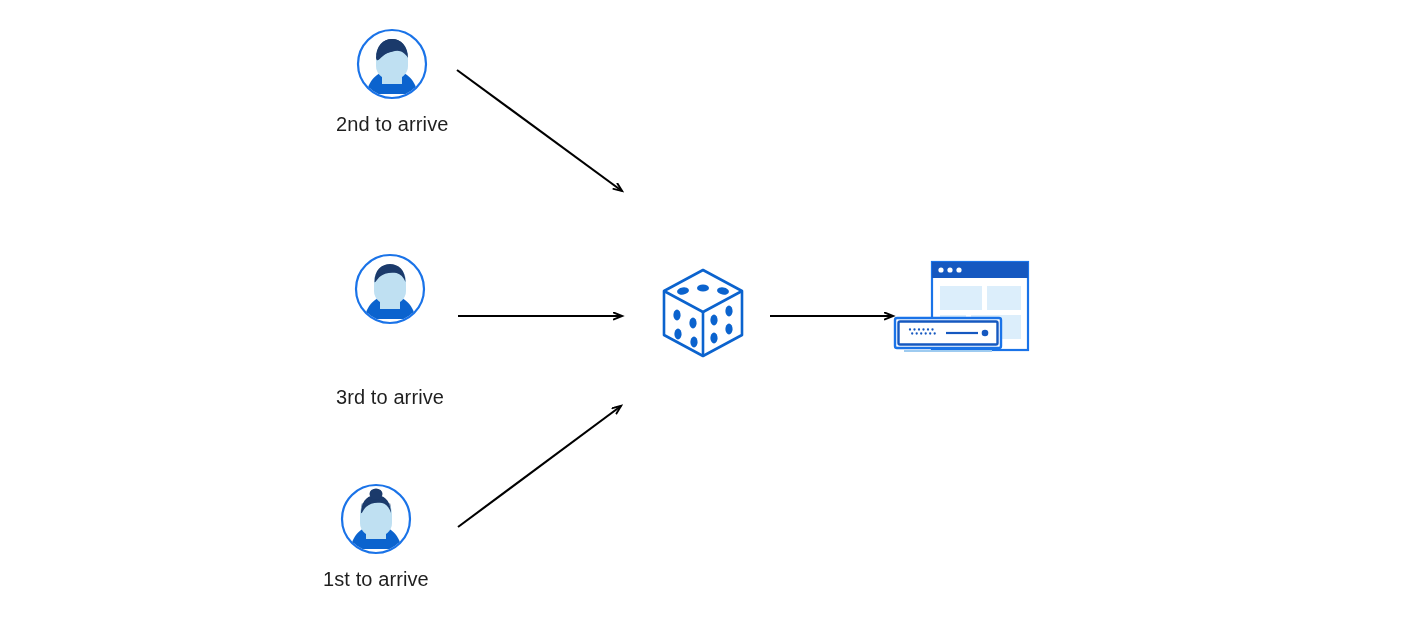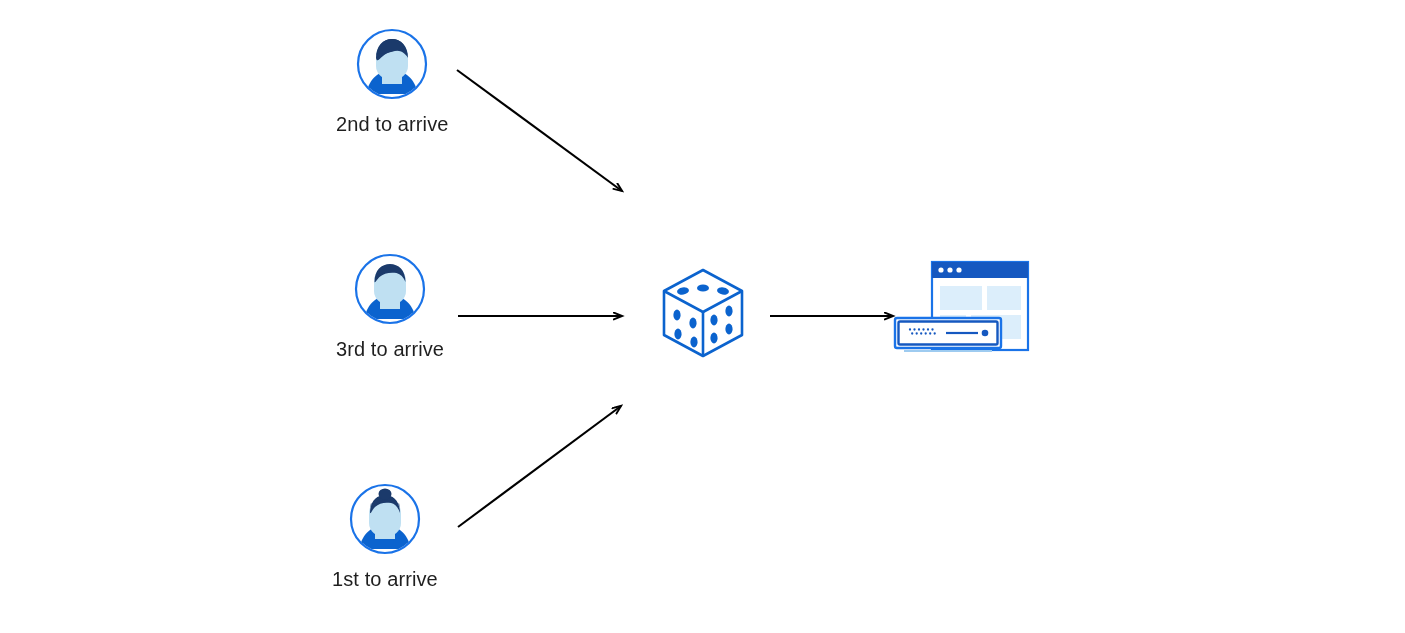--- a/index.html
+++ b/index.html
@@ -87,42 +87,42 @@
           <ellipse cx="46.5" cy="31" rx="4" ry="5.5" fill="#bfe0f2" stroke="#1b3a6b" stroke-width="1.1"></ellipse>
           <path d="M36 12 c-10 0 -16 7 -16 17 l0 9 c0 8 7 14 16 14 c9 0 16 -6 16 -14 l0 -9 c0 -10 -6 -17 -16 -17 z" fill="#bfe0f2"></path>
           <path d="M20 30 c0 -12 7 -19 16 -19 c9 0 16 7 16 19 c0 0 -3 -6 -9 -7 c-7 -1 -12 2 -16 5 c-4 3 -6 7 -7 2 z" fill="#1b3a6b"></path>
           <path d="M20.5 27 c2 -11 8 -16 15.5 -16 c8 0 14 6 15.5 16 c-1 -3 -4 -5 -7 -5 c-5 0 -8 2 -13 3 c-5 1 -9 -1 -11 2 z" fill="#1b3a6b"></path>
         </g>
       </svg>
     </div>
     <div class="caption">2nd to arrive</div>
   </div>
 
-  <div class="node" style="left:336px; top:253px;">
+  <div class="node" style="left:336px; top:253px;gap:48px;">
     <div class="avatar-wrap">
       <svg viewBox="0 0 72 72" width="72" height="72">
         <circle cx="36" cy="36" r="34" fill="#ffffff" stroke="#1a73e8" stroke-width="2.2"></circle>
         <clipPath id="c2">
             <circle cx="36" cy="36" r="33"></circle>
           </clipPath>
         <g clip-path="url(#c2)">
           <path d="M36 42 c-13 0 -23 9 -26 24 l52 0 c-3 -15 -13 -24 -26 -24 z" fill="#0b63ce"></path>
           <path d="M36 41 c-6 0 -10 3 -10 7 l0 8 20 0 0 -8 c0 -4 -4 -7 -10 -7 z" fill="#bfe0f2"></path>
           <path d="M30 33 l12 0 0 12 c0 4 -3 6 -6 6 c-3 0 -6 -2 -6 -6 z" fill="#bfe0f2"></path>
           <ellipse cx="25.5" cy="31" rx="4" ry="5.5" fill="#bfe0f2" stroke="#1b3a6b" stroke-width="1.1"></ellipse>
           <ellipse cx="46.5" cy="31" rx="4" ry="5.5" fill="#bfe0f2" stroke="#1b3a6b" stroke-width="1.1"></ellipse>
           <path d="M36 12 c-10 0 -16 7 -16 17 l0 9 c0 8 7 14 16 14 c9 0 16 -6 16 -14 l0 -9 c0 -10 -6 -17 -16 -17 z" fill="#bfe0f2"></path>
           <path d="M20.5 29 c0 -12 7 -18 15.5 -18 c8.5 0 15.5 6 15.5 18 c-2 -5 -5 -8 -9 -9 c-6 -1 -13 0 -17 4 c-3 3 -4 6 -5 5 z" fill="#1b3a6b"></path>
         </g>
       </svg>
     </div>
     <div class="caption">3rd to arrive</div>
   </div>
 
-  <div class="node" style="left:332px; top:483px;">
+  <div class="node" style="left:323px; top:483px;">
     <div class="avatar-wrap">
       <svg viewBox="0 0 72 72" width="72" height="72">
         <circle cx="36" cy="36" r="34" fill="#ffffff" stroke="#1a73e8" stroke-width="2.2"></circle>
         <clipPath id="c3">
             <circle cx="36" cy="36" r="33"></circle>
           </clipPath>
         <g clip-path="url(#c3)">
           <path d="M36 42 c-13 0 -23 9 -26 24 l52 0 c-3 -15 -13 -24 -26 -24 z" fill="#0b63ce"></path>
           <path d="M36 41 c-6 0 -10 3 -10 7 l0 8 20 0 0 -8 c0 -4 -4 -7 -10 -7 z" fill="#bfe0f2"></path>
           <path d="M30 33 l12 0 0 12 c0 4 -3 6 -6 6 c-3 0 -6 -2 -6 -6 z" fill="#bfe0f2"></path>

